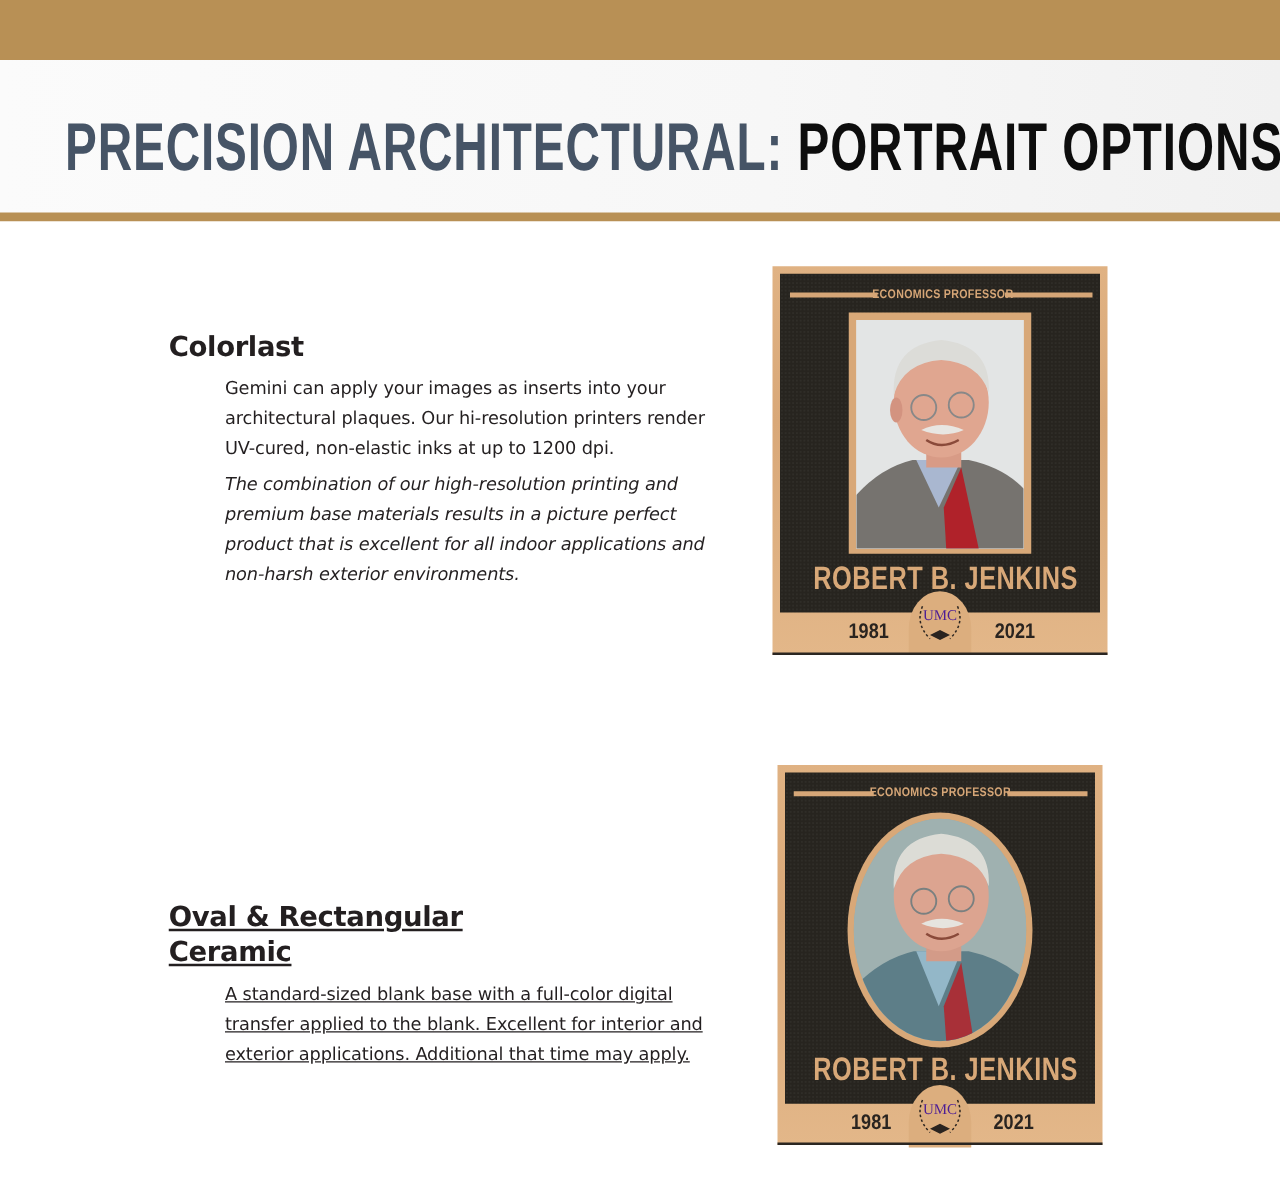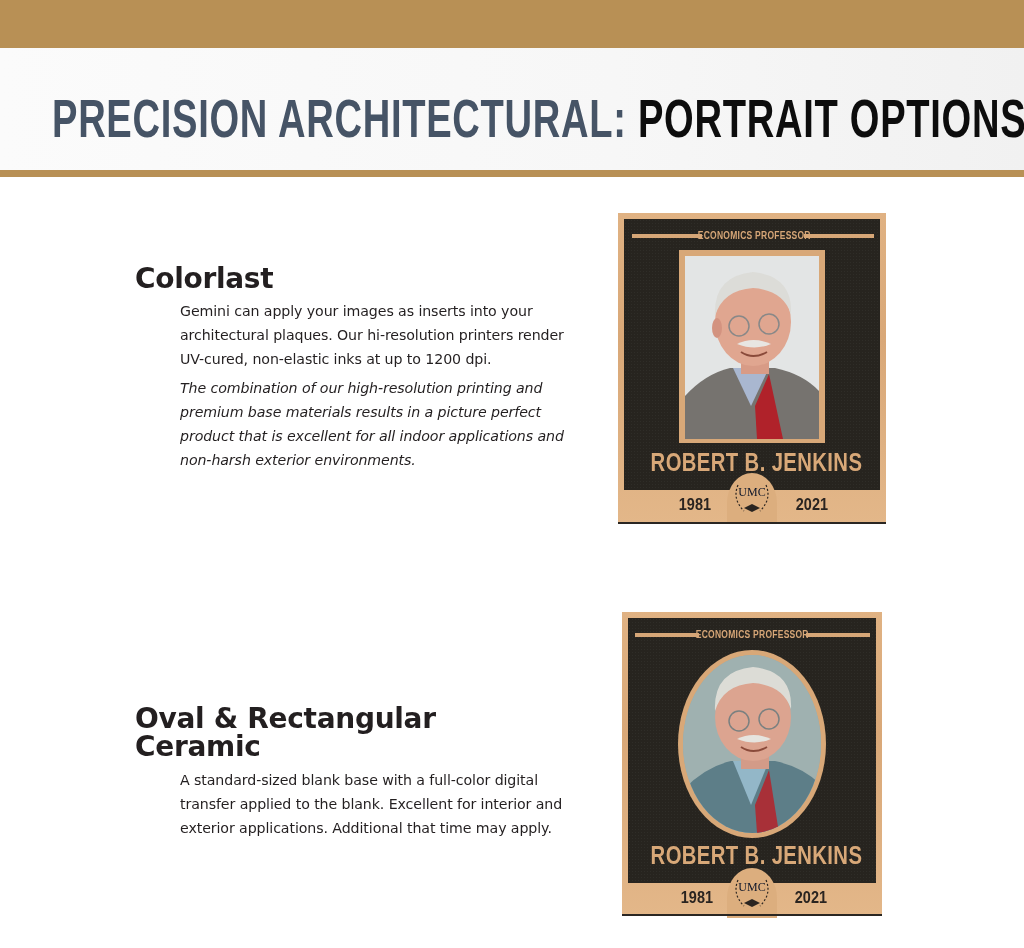--- a/index.html
+++ b/index.html
@@ -11,44 +11,44 @@
       background: linear-gradient(90deg, #fbfbfb 0%, #f7f7f7 60%, #f1f1f1 100%); }
     .bottom-strip { position: absolute; left: 0; top: 170px; width: 1024px; height: 7px; background: #b89055; }
 
     .page-title { position: absolute; left: 52px; top: 92px; height: 52px; white-space: nowrap;
       font-family: "Liberation Sans", sans-serif; font-weight: bold; font-size: 54px; line-height: 52px;
       transform-origin: 0 0; transform: scaleX(0.706); letter-spacing: 1px; }
     .page-title .t1 { color: #465466; }
     .page-title .t2 { color: #0d0d0d; }
 
     .section { position: absolute; left: 135px; width: 450px; }
-    .section h2 { font-family: "DejaVu Sans", sans-serif; font-weight: bold; font-size: 28px; line-height: 28px; color: #231f20; letter-spacing: -0.3px; }
+    .section h2 { font-family: "DejaVu Sans", sans-serif; font-weight: bold; font-size: 22px; line-height: 28px; color: #231f20; letter-spacing: -0.3px; }
     .section p { font-family: "DejaVu Sans", sans-serif; font-size: 14.2px; line-height: 24px; color: #231f20; letter-spacing: -0.1px; margin-left: 45px; }
     .s1 { top: 265px; }
     .s1 h2 { margin-bottom: 6px; }
     .s1 p + p { margin-top: 5px; font-style: italic; }
-    .s2 { top: 705px; }
+    .s2 { top: 721px; text-decoration: underline; }
     .s2 h2 { margin-bottom: 7px; }
 
     
     .plaque { position: absolute; background: linear-gradient(180deg,#e0b283,#d9a878 40%,#e3b789 100%); }
     .plaque::after { content:""; position:absolute; left:0; right:0; bottom:0; height:2px; background:#2a2622; }
     .plaque .dark { position: absolute; background: #27241f;
       background-image: radial-gradient(rgba(255,255,255,0.04) 1px, transparent 1px);
       background-size: 3px 3px; }
     .plaque .gold-line { position: absolute; height: 4px; background: #d6a677; }
     .plaque .role { position: absolute; text-align: center; color: #d6a677; font-family: "Liberation Sans", sans-serif;
       font-weight: bold; font-size: 10px; letter-spacing: 0.3px; white-space: nowrap; transform: scaleX(0.85); }
     .plaque .name { position: absolute; text-align: center; color: #d8a878; font-family: "Liberation Sans", sans-serif;
       font-weight: bold; font-size: 26px; white-space: nowrap; letter-spacing: 0.5px; transform: scaleX(0.78); }
     .plaque .year { position: absolute; color: #2a2420; font-family: "Liberation Sans", sans-serif; font-weight: bold;
       font-size: 17px; transform: scaleX(0.85); }
     .plaque .medal { position: absolute; width: 50px; height: 50px; border-radius: 50% 50% 0 0 / 60% 60% 0 0; background: #dcae7e; }
     .plaque .umc { position: absolute; left: 0; right: 0; top: 12px; text-align: center; font-family: "Liberation Serif", serif;
-      font-size: 12px; color: #0f172a; }
+      font-size: 12px; color: #4c1d95; }
     .plaque .wreath { position: absolute; left: 5px; top: 6px; width: 40px; height: 36px; }
 
     .photo-frame { position: absolute; background: #d8a878; }
     .photo { position: absolute; overflow: hidden; background: #e4e6e6; }
     .oval-frame { position: absolute; background: #d8a878; border-radius: 50%; }
     .oval-photo { position: absolute; background: #98aaa8; border-radius: 50%; overflow: hidden; }
   </style>
 </head>
 <body>
 

